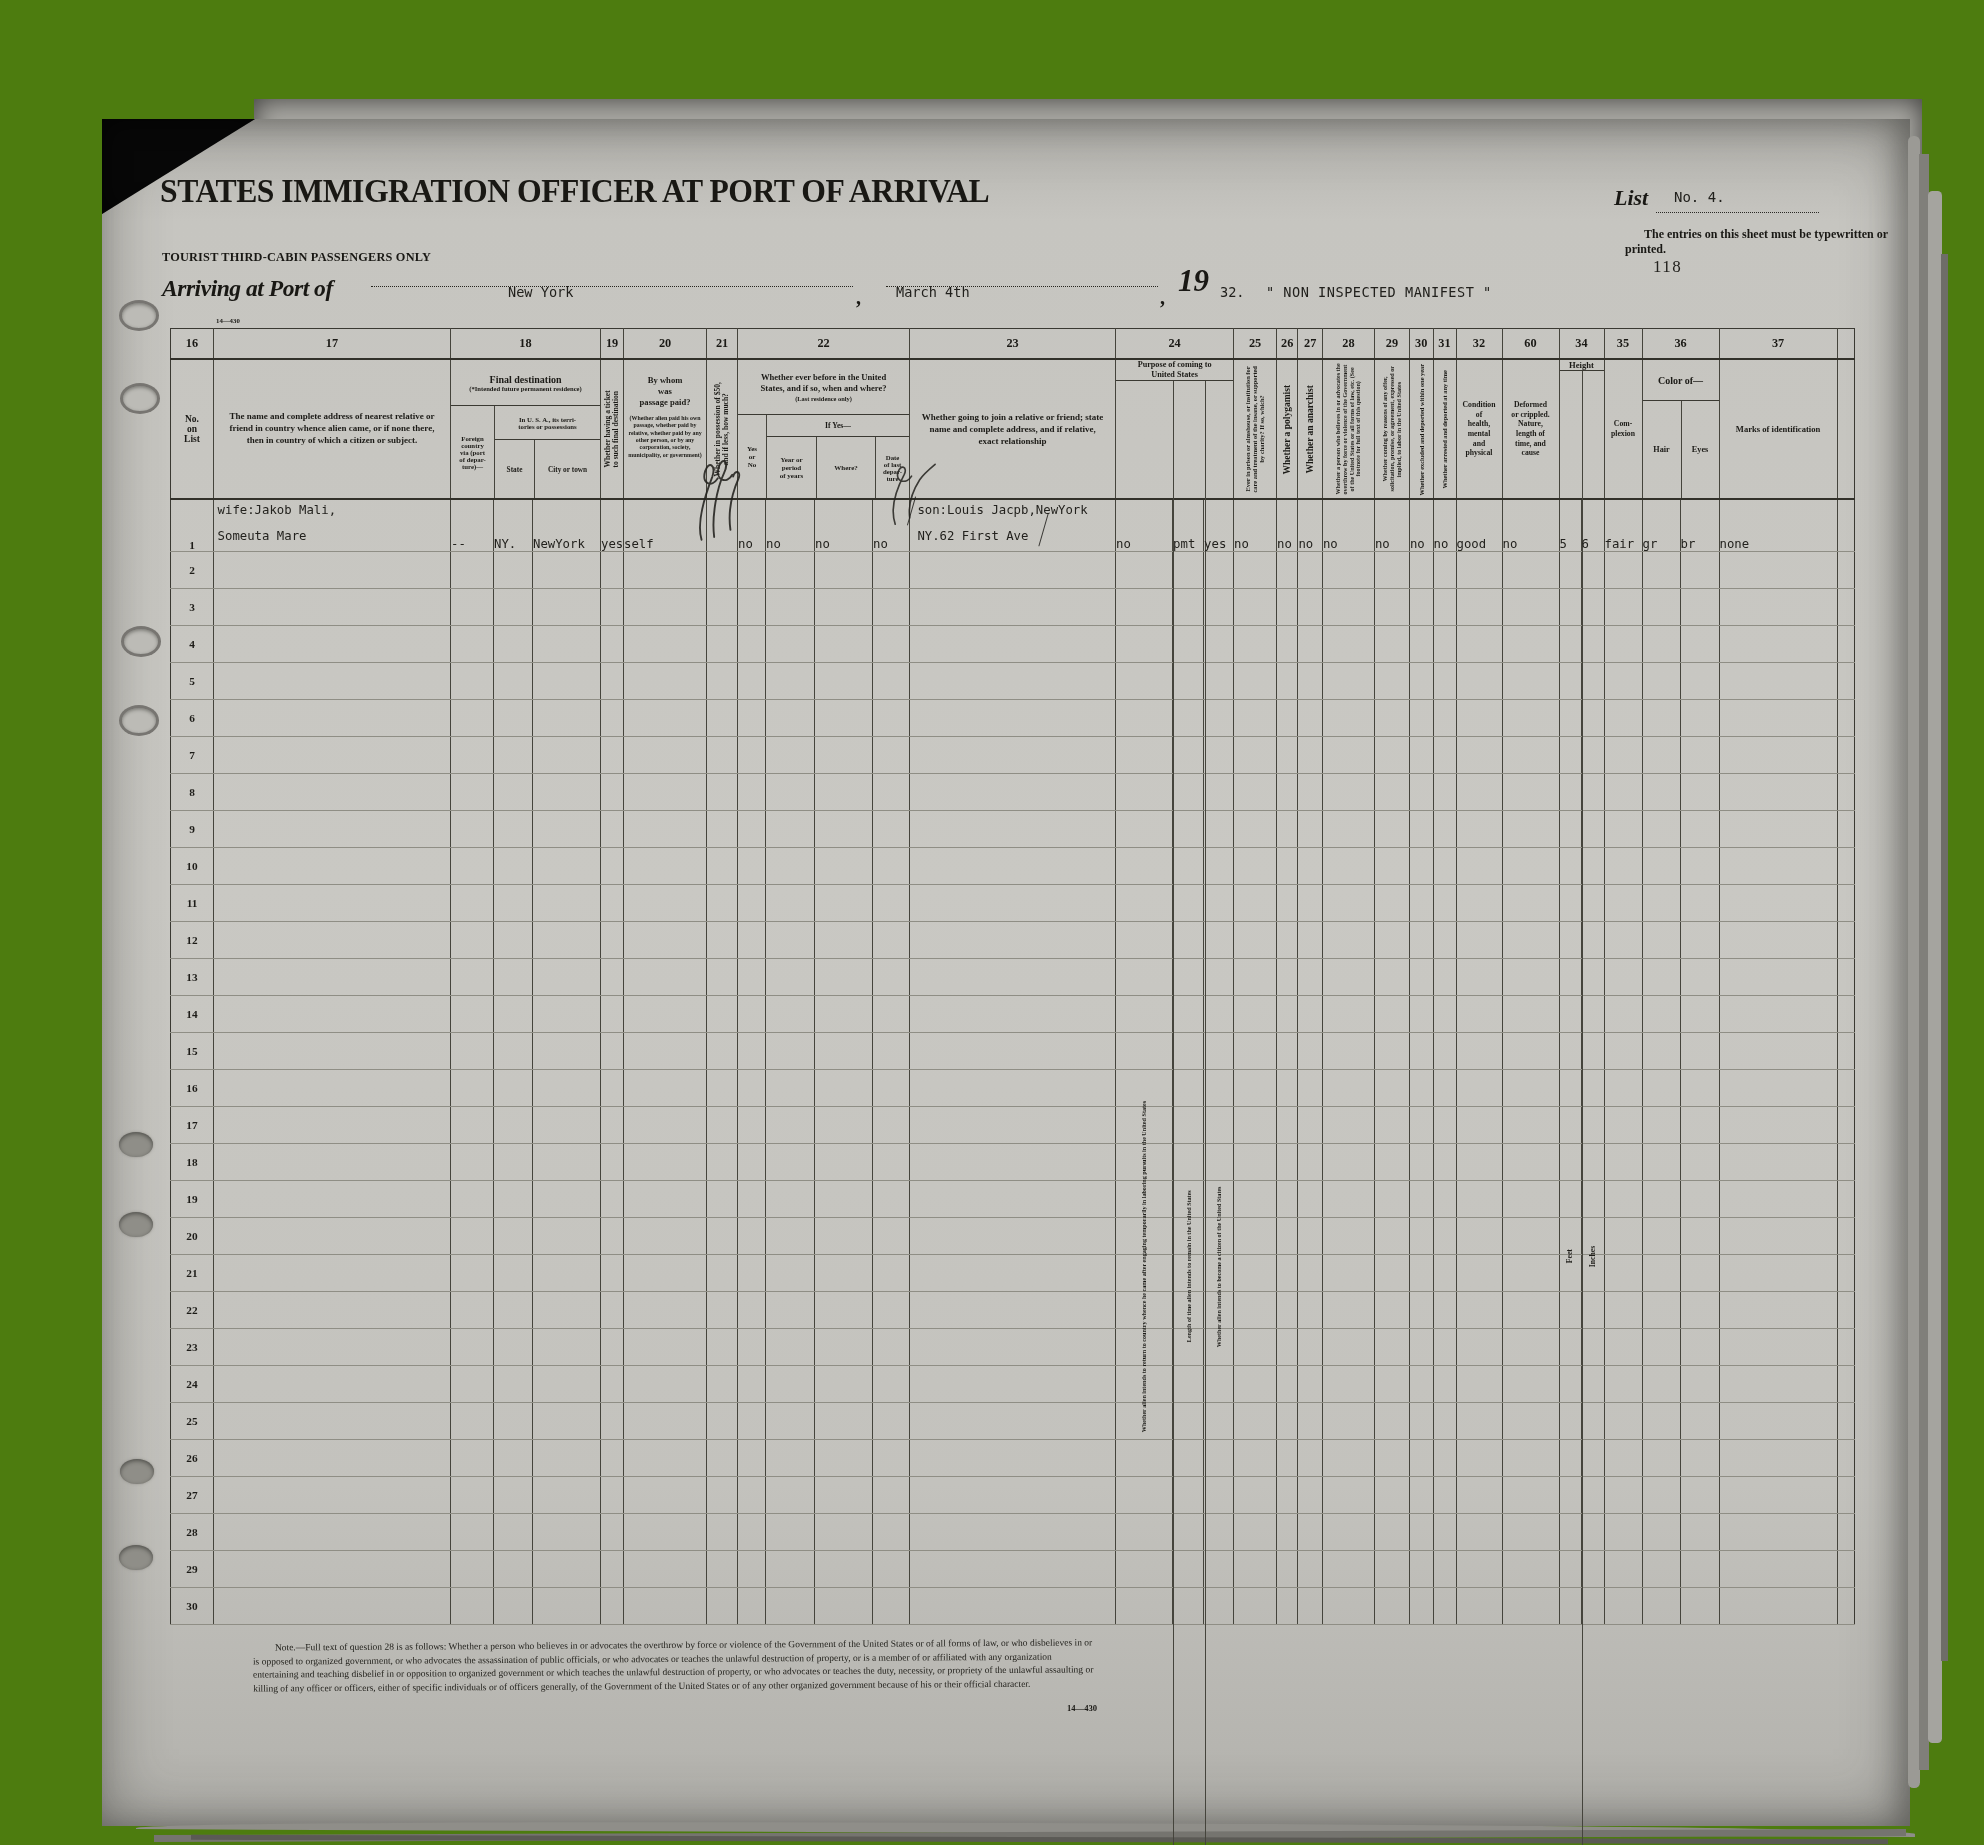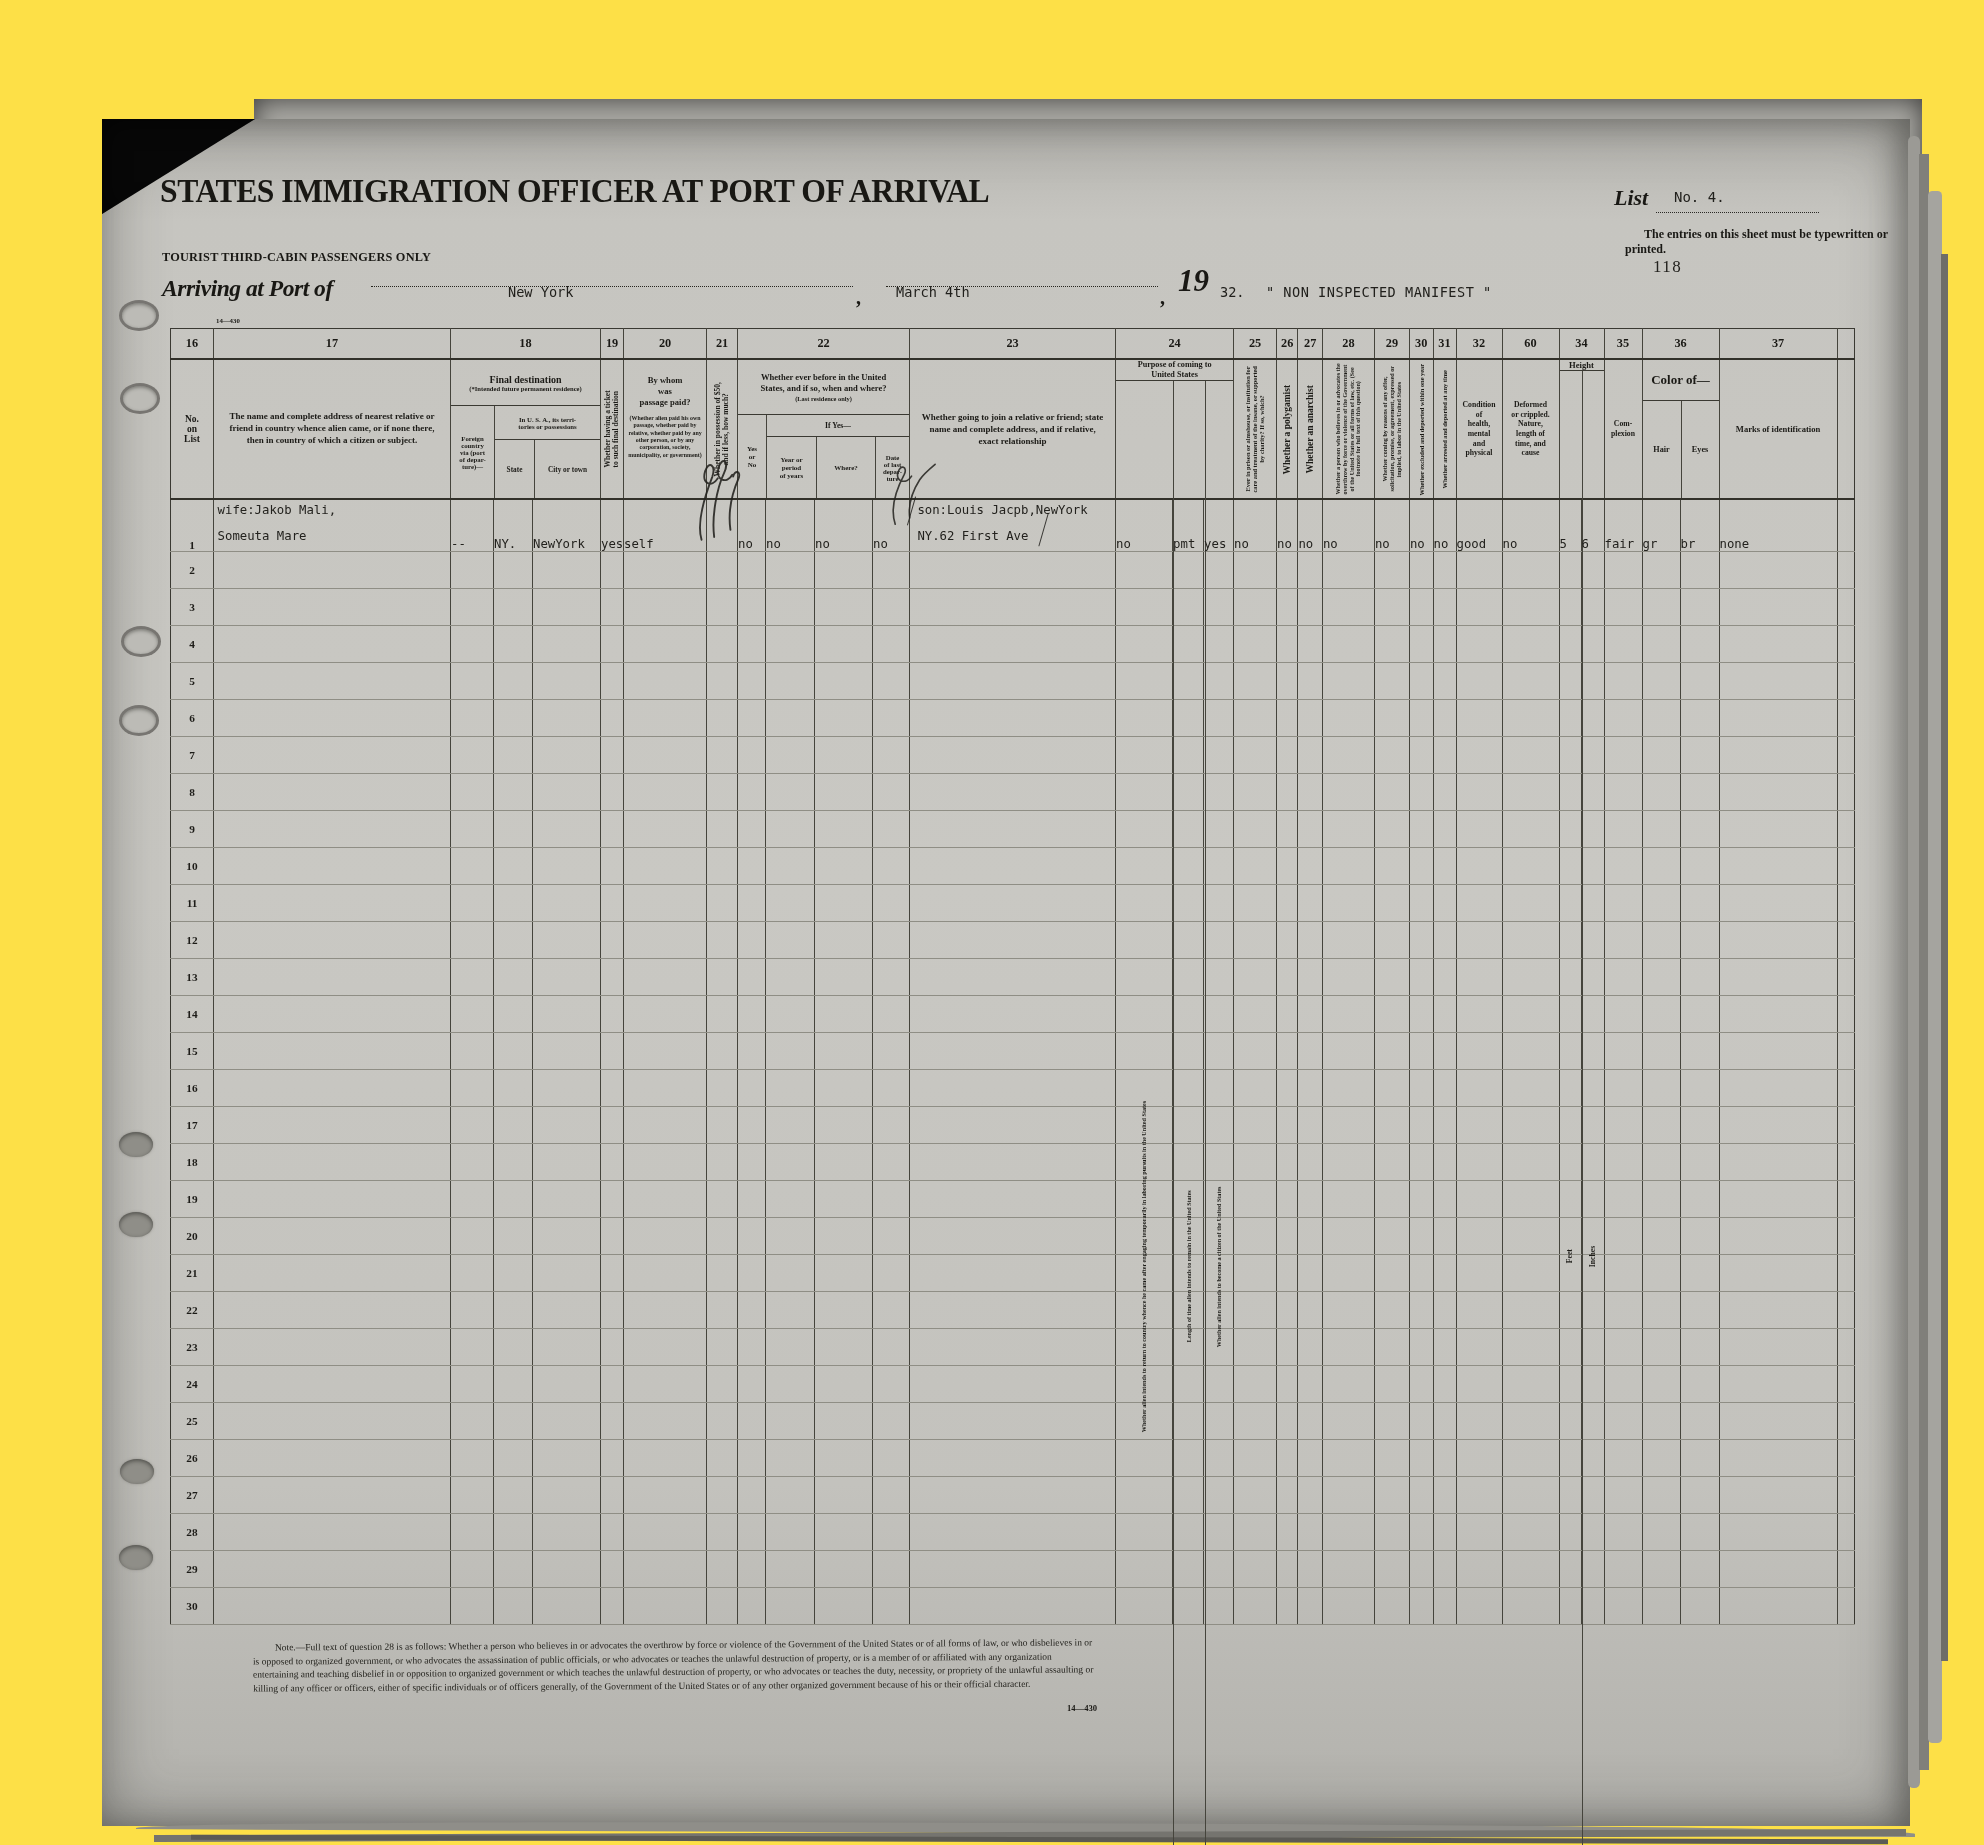--- a/index.html
+++ b/index.html
@@ -1,16 +1,16 @@
 <!DOCTYPE html>
 <html style="font-size:7.3px"><head>
 <meta charset="utf-8">
 <style>
   html,body{margin:0;padding:0;background:#050505;}
-  #stage{position:relative;width:1985px;height:1845px;background:#fde047;overflow:hidden;
+  #stage{position:relative;width:1985px;height:1845px;background:#4d7c0f;overflow:hidden;
          font-family:"Liberation Serif",serif;color:#1b1a16;}
   .sheet{position:absolute;box-shadow:0 0 27px rgba(0,0,0,.65) inset;}
   #sheet-back-top{left:254px;top:99px;width:1668px;height:145px;background:#a9a8a3;}
   #sheet-main{left:102px;top:119px;width:1808px;height:1707px;
       background:linear-gradient(180deg,#b5b4af 0%,#c6c5c0 6%,#c9c8c3 45%,#c3c2bd 80%,#b2b1ac 100%);
       box-shadow:inset 0 0 64px rgba(40,40,36,.45), inset -11.3px 0 27px rgba(50,50,46,.35);}
   #corner-notch{left:102px;top:119px;width:153px;height:95px;background:#070707;
       clip-path:polygon(0 0,100% 0,0 100%);}
   .edge-strip{position:absolute;}
   
@@ -363,21 +363,21 @@
                 </div>
             </div>
           </div>
         </th>
         <th data-interactable="false">
           <div class="bwrap pre" style="font-size:7.7px;line-height:1.25;">Com-
 plexion</div>
         </th>
         <th colspan="2" data-interactable="false">
           <div class="bcol">
-            <div class="sub-top" style="height:40px;font-size:13px;" data-interactable="false">Color of—</div>
+            <div class="sub-top" style="height:40px;font-size:10px;" data-interactable="false">Color of—</div>
             <div class="sub-bot">
               <div class="sv" style="width:38px;font-size:8.2px;" data-interactable="false">Hair</div>
               <div class="sv bl" style="flex:1;font-size:8.2px;" data-interactable="false">Eyes</div>
             </div>
           </div>
         </th>
         <th data-interactable="false">
           <div class="bwrap" style="font-size:8.6px;">Marks of identification</div>
         </th>
         <th data-interactable="false"></th>

